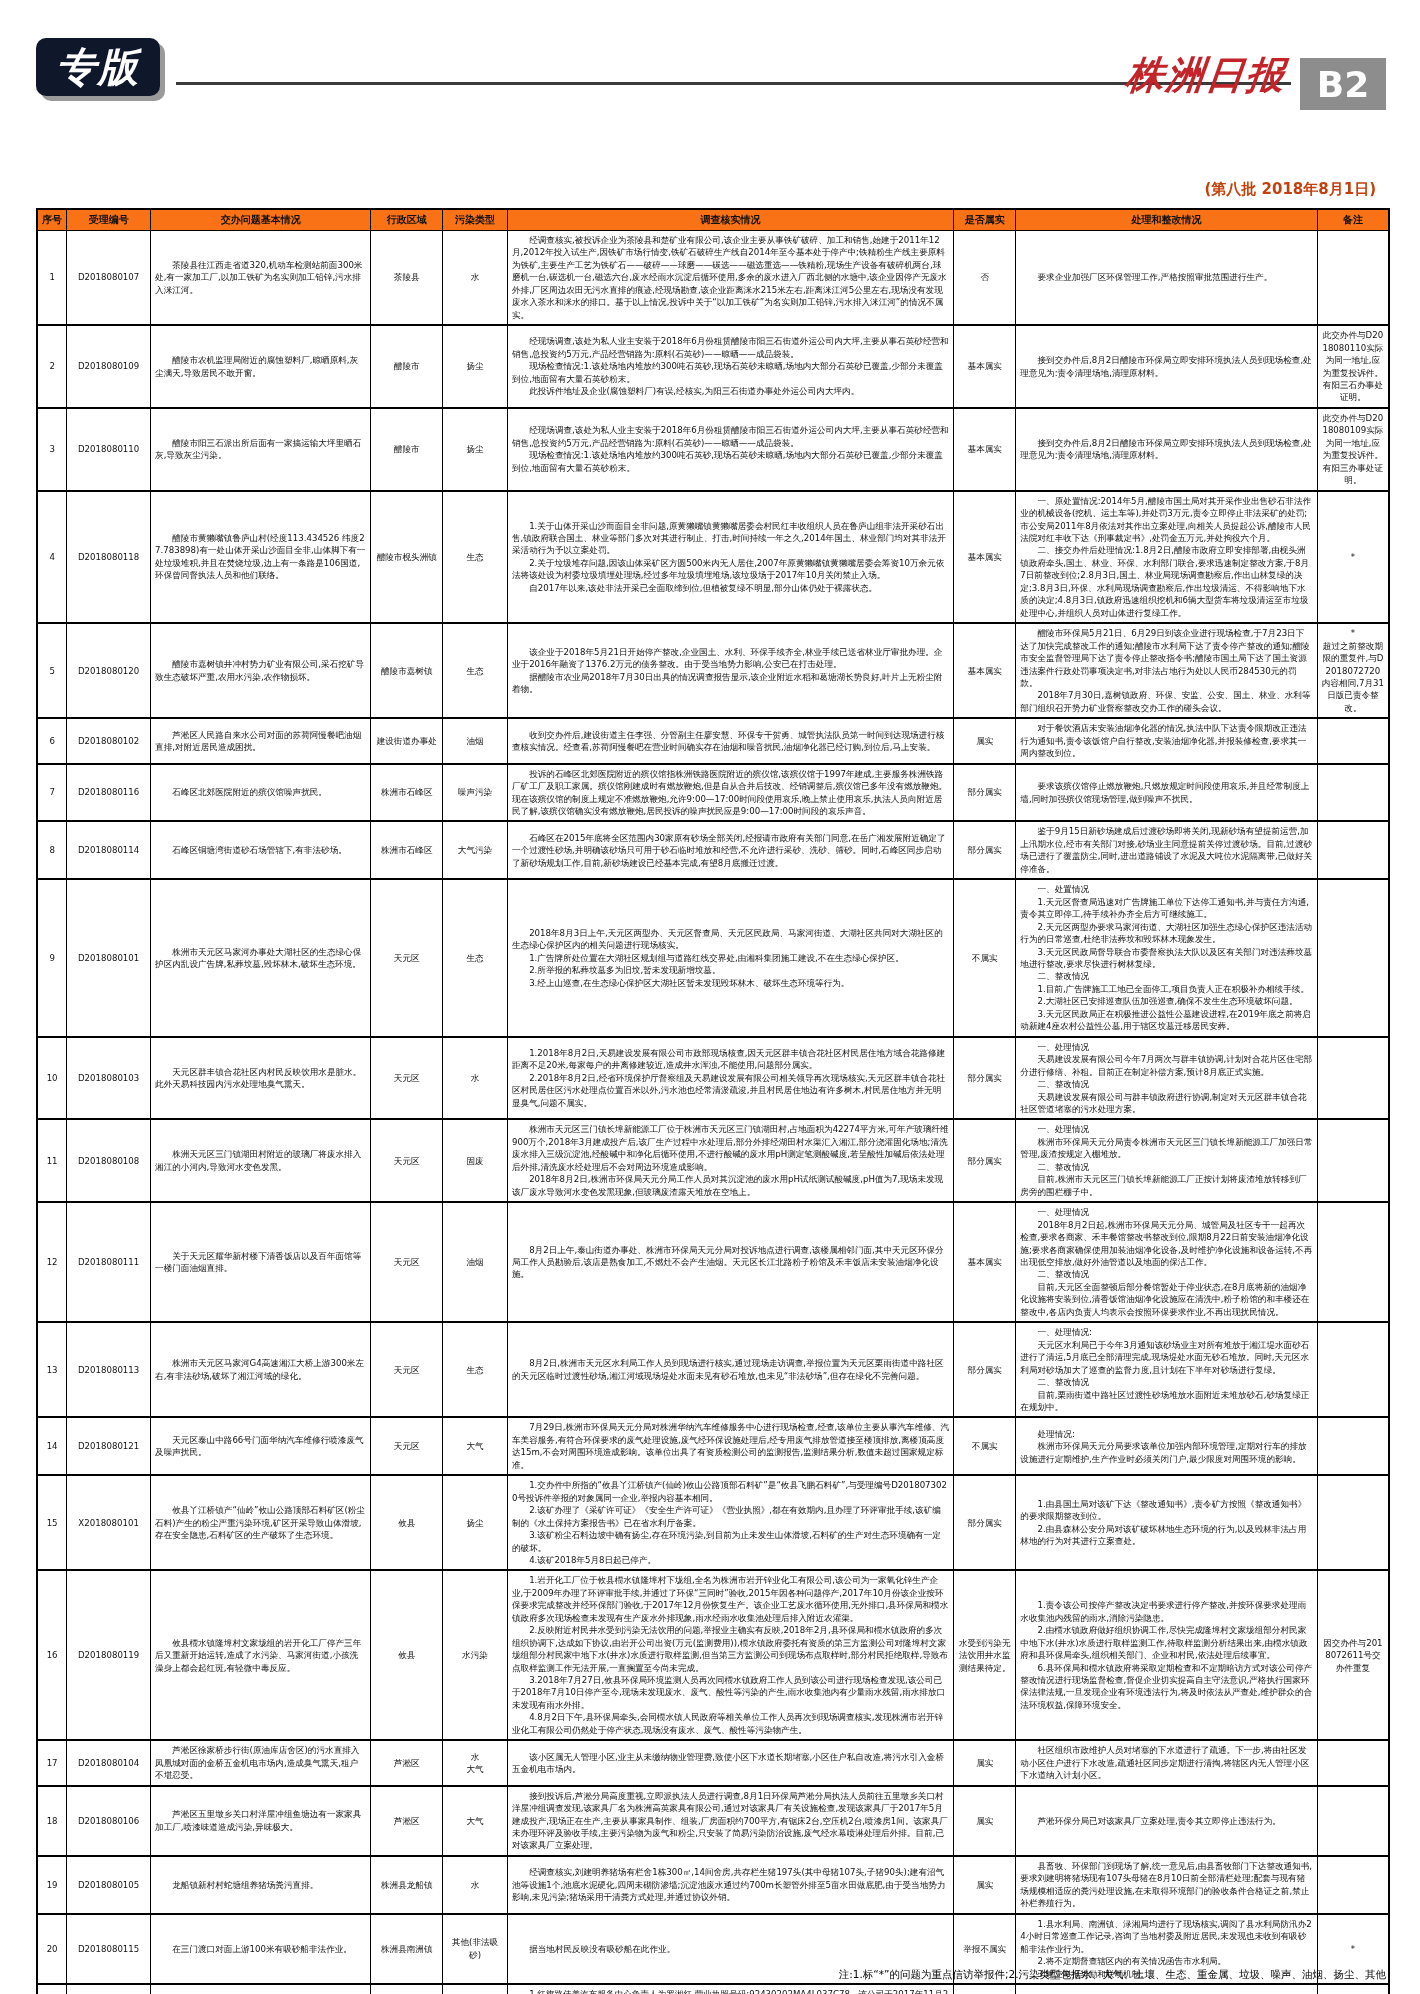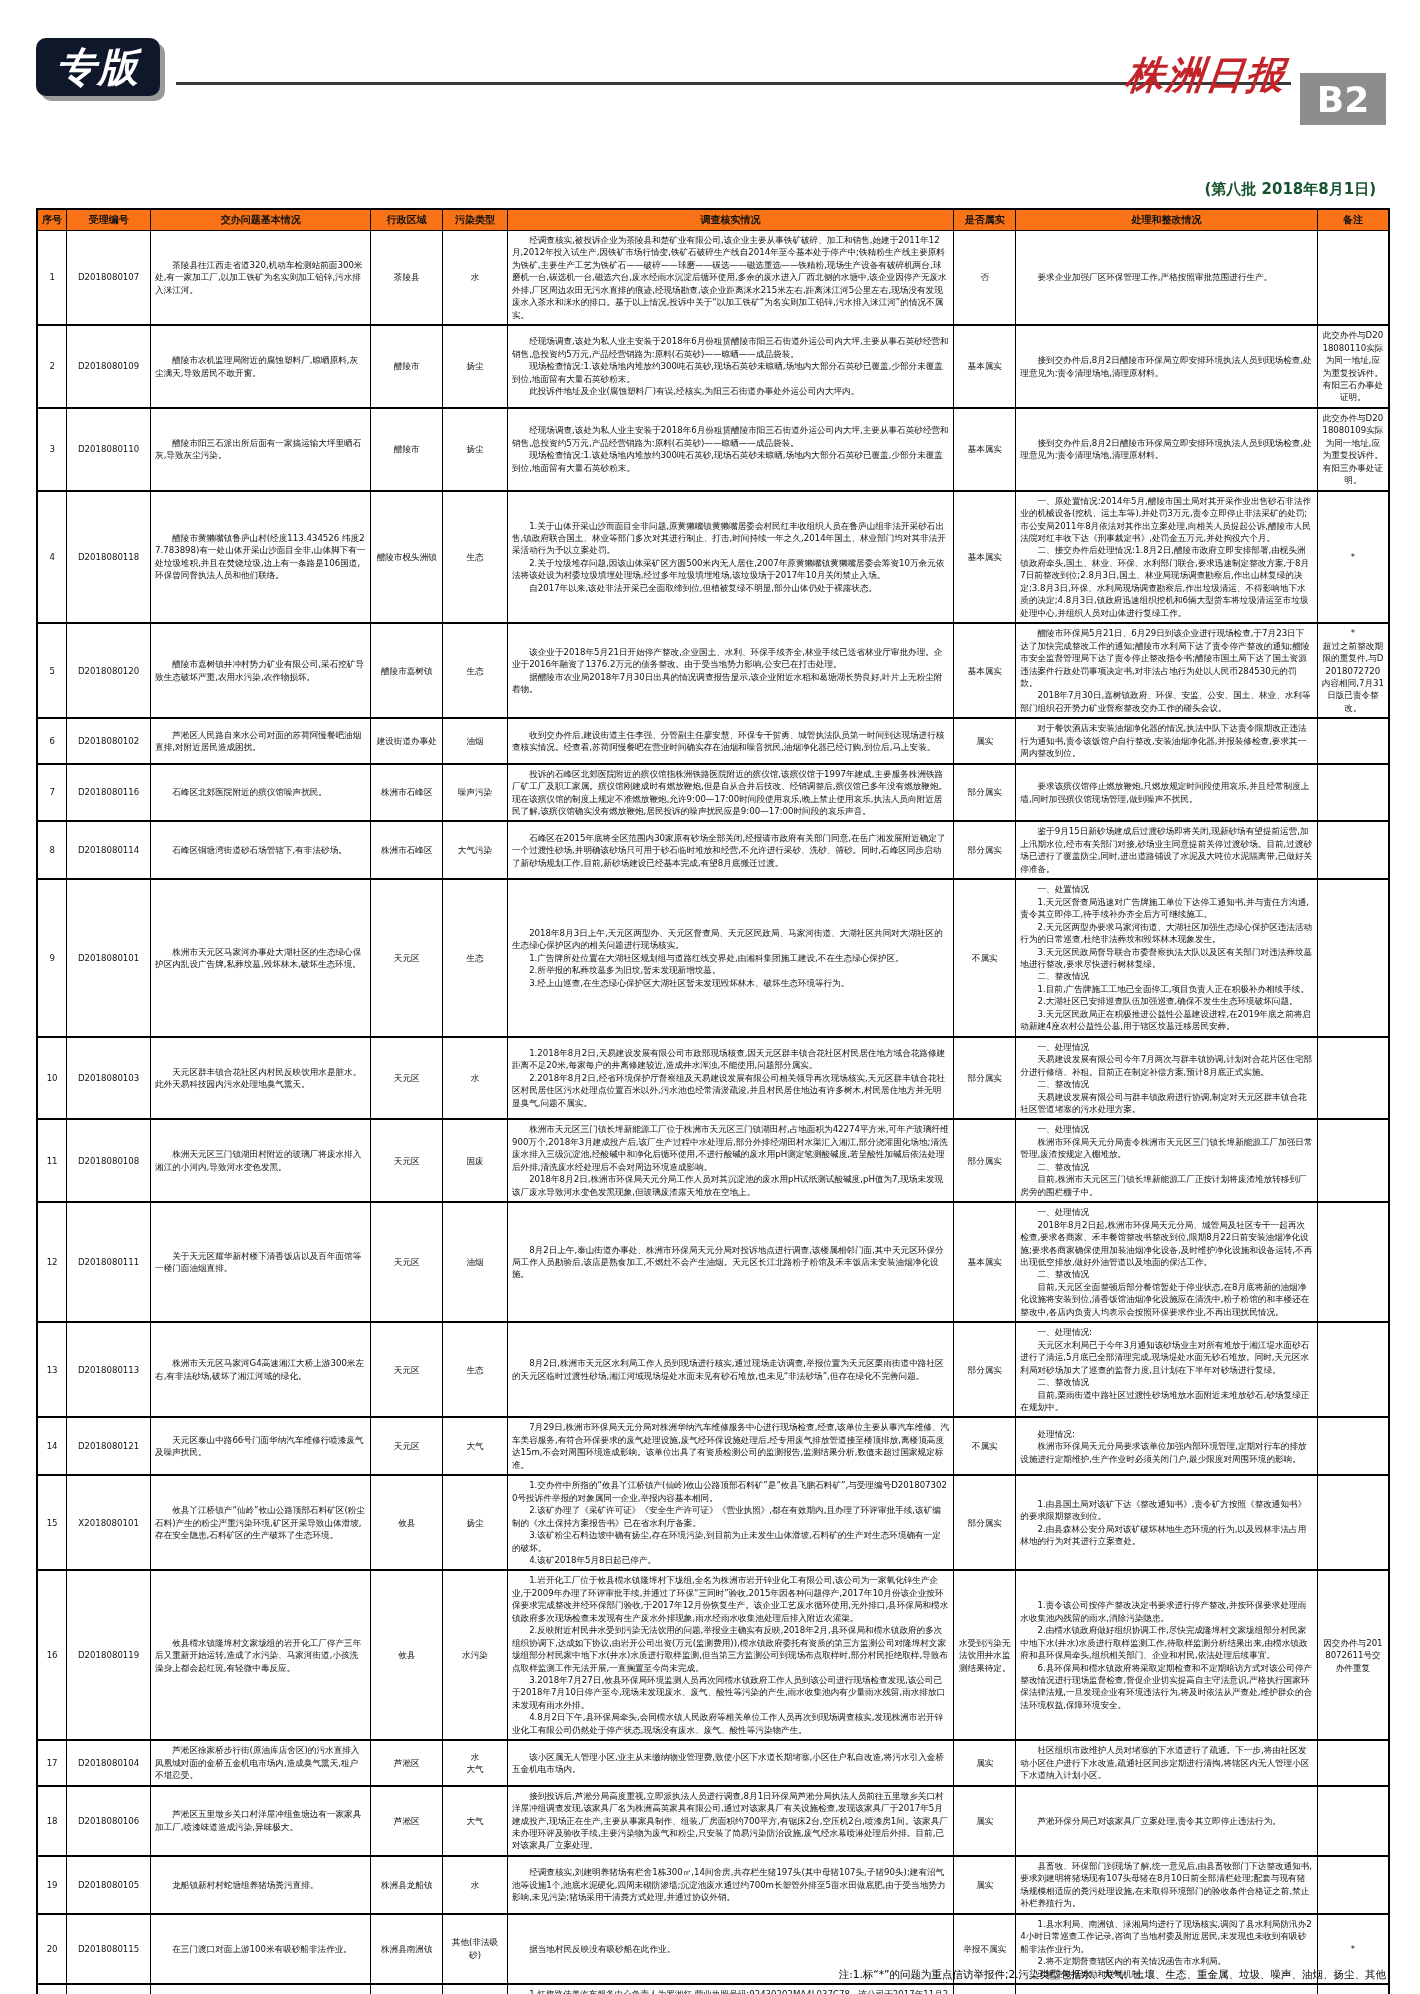--- a/index.html
+++ b/index.html
@@ -7,26 +7,26 @@
          font-family:"DejaVu Sans","Liberation Sans",sans-serif;color:#111;overflow:hidden;}
   
   .mast{position:absolute;top:36px;left:36px;right:34px;height:80px;}
   .badge{position:absolute;left:0;top:2px;width:124px;height:58px;background:#0f172a;
          border-radius:10px;box-shadow:5px 5px 0 #9a9a9a;display:flex;align-items:center;justify-content:center;}
   .badge span{color:#fff;font-size:40px;font-weight:900;font-style:italic;letter-spacing:2px;}
   .mast-line{position:absolute;left:140px;right:95px;top:46px;height:3px;background:#3a3a3a;}
   .paper-name{position:absolute;right:100px;top:14px;font-family:"DejaVu Serif","Liberation Serif",serif;
          font-weight:900;font-style:italic;font-size:38px;color:#c3242a;transform:skewX(-6deg);letter-spacing:2px;}
   .pageno{position:absolute;right:0;top:22px;width:86px;height:52px;background:#8d8d8d;
-         display:flex;align-items:center;justify-content:center;color:#fff;font-size:36px;font-weight:bold;margin-top:15px;}
+         display:flex;align-items:center;justify-content:center;color:#fff;font-size:36px;font-weight:bold;}
   .dateline{position:absolute;top:96px;left:36px;right:40px;text-align:right;font-size:13px;color:#222;letter-spacing:1px;}
   
   .main-title{position:absolute;top:122px;left:0;width:100%;text-align:center;
          font-size:35px;font-weight:900;letter-spacing:2px;color:#000;}
-  .sub-title{position:absolute;top:180px;right:44px;font-size:15px;font-weight:bold;color:#14532d;}
+  .sub-title{position:absolute;top:180px;right:44px;font-size:15px;font-weight:bold;color:#c2410c;}
   
   .tbl-wrap{position:absolute;top:208px;left:36px;right:30px;}
   table{width:100%;border-collapse:collapse;table-layout:fixed;border:2.5px solid #000;}
   th{border:1px solid #000;font-size:10px;font-weight:bold;padding:3px 2px;background:#f97316;}
   td{border:1px solid #000;border-top-width:2px;font-size:8.6px;line-height:1.45;
      padding:3px 4px;vertical-align:middle;white-space:pre-wrap;word-break:break-all;}
   tr:first-child td{border-top-width:1px;}
   .col-no,.col-id,.col-region,.col-type,.col-verified,.col-note{text-align:center;}
   .col-issue,.col-investigation,.col-action{text-align:left;}
   .footnote{position:absolute;bottom:12px;right:34px;font-size:10.5px;color:#000;}

